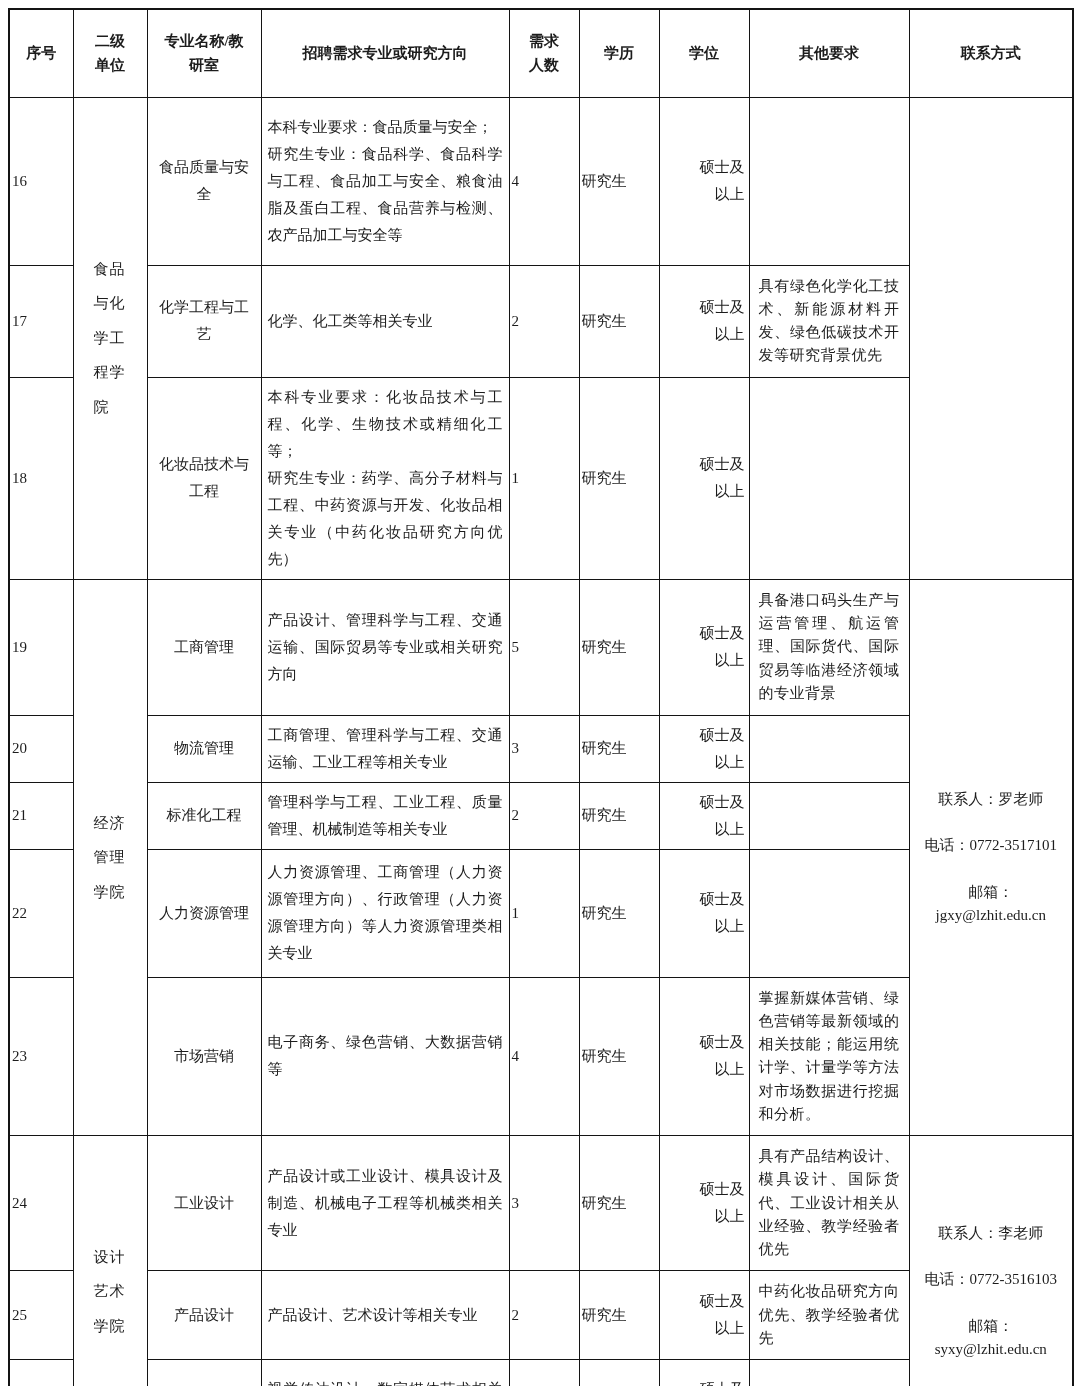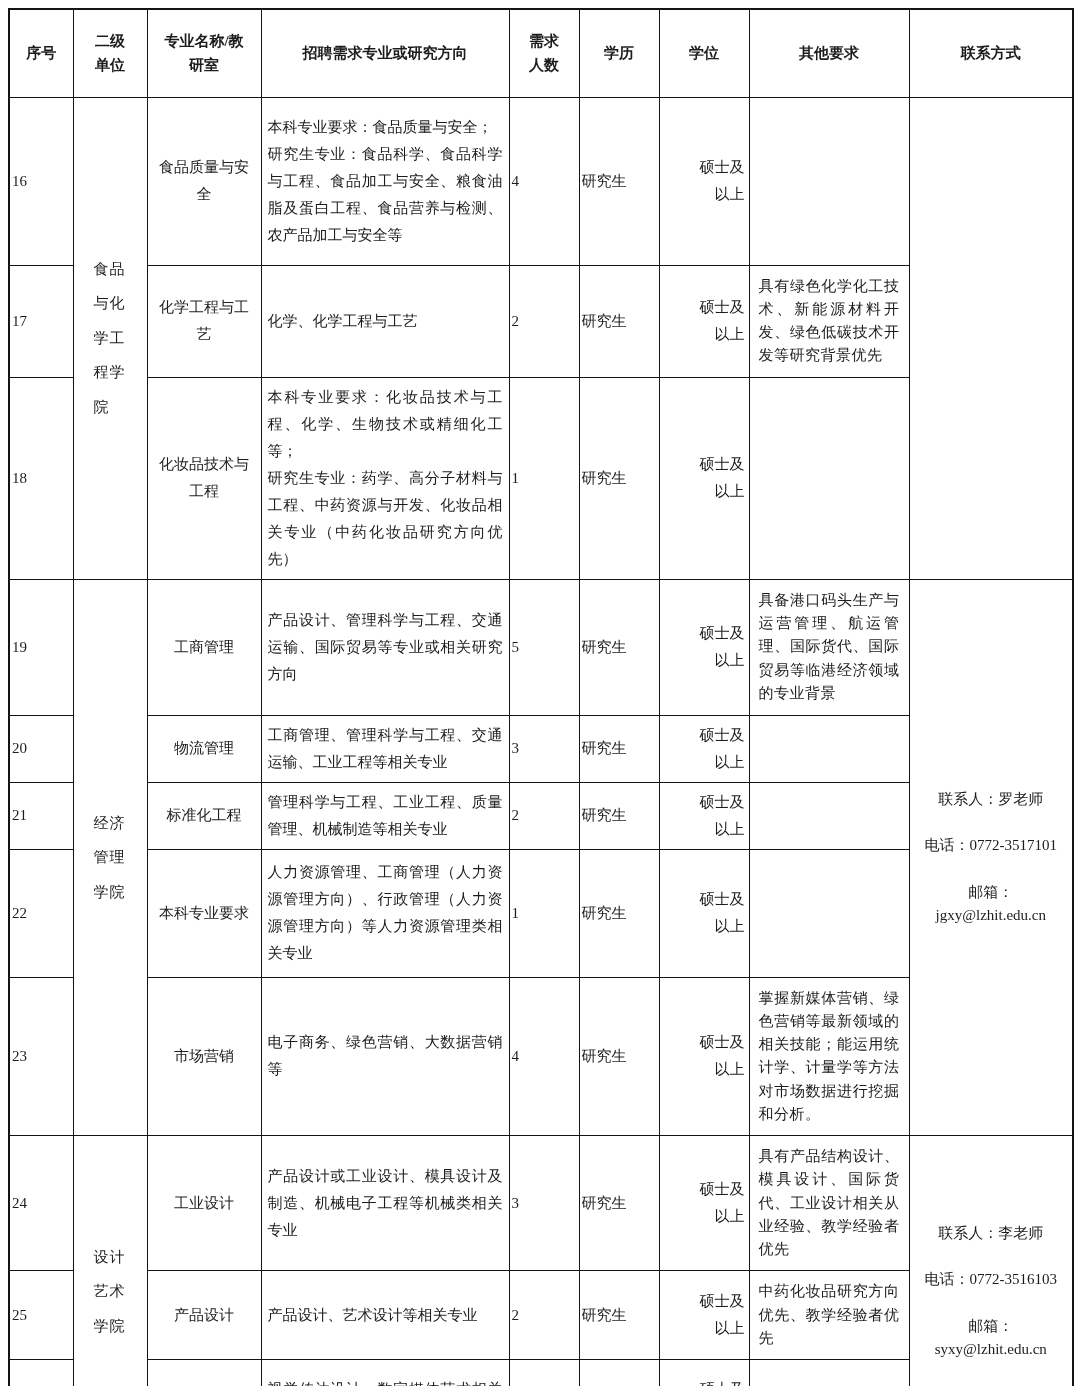--- a/index.html
+++ b/index.html
@@ -130,21 +130,21 @@
       <td class="center">研究生</td>
       <td class="degree">硕士及
 以上</td>
       <td class="other"></td>
       <td class="contact" rowspan="3"></td>
     </tr>
 
     <tr class="r17">
       <td class="center">17</td>
       <td class="major">化学工程与工艺</td>
-      <td class="demand">化学、化学工程与工艺</td>
+      <td class="demand">化学、化工类等相关专业</td>
       <td class="center">2</td>
       <td class="center">研究生</td>
       <td class="degree">硕士及
 以上</td>
       <td class="other">具有绿色化学化工技术、新能源材料开发、绿色低碳技术开发等研究背景优先</td>
     </tr>
 
     <tr class="r18">
       <td class="center">18</td>
       <td class="major">化妆品技术与工程</td>
@@ -192,21 +192,21 @@
       <td class="demand">管理科学与工程、工业工程、质量管理、机械制造等相关专业</td>
       <td class="center">2</td>
       <td class="center">研究生</td>
       <td class="degree">硕士及
 以上</td>
       <td class="other"></td>
     </tr>
 
     <tr class="r22">
       <td class="center">22</td>
-      <td class="major">本科专业要求</td>
+      <td class="major">人力资源管理</td>
       <td class="demand">人力资源管理、工商管理（人力资源管理方向）、行政管理（人力资源管理方向）等人力资源管理类相关专业</td>
       <td class="center">1</td>
       <td class="center">研究生</td>
       <td class="degree">硕士及
 以上</td>
       <td class="other"></td>
     </tr>
 
     <tr class="r23">
       <td class="center">23</td>

